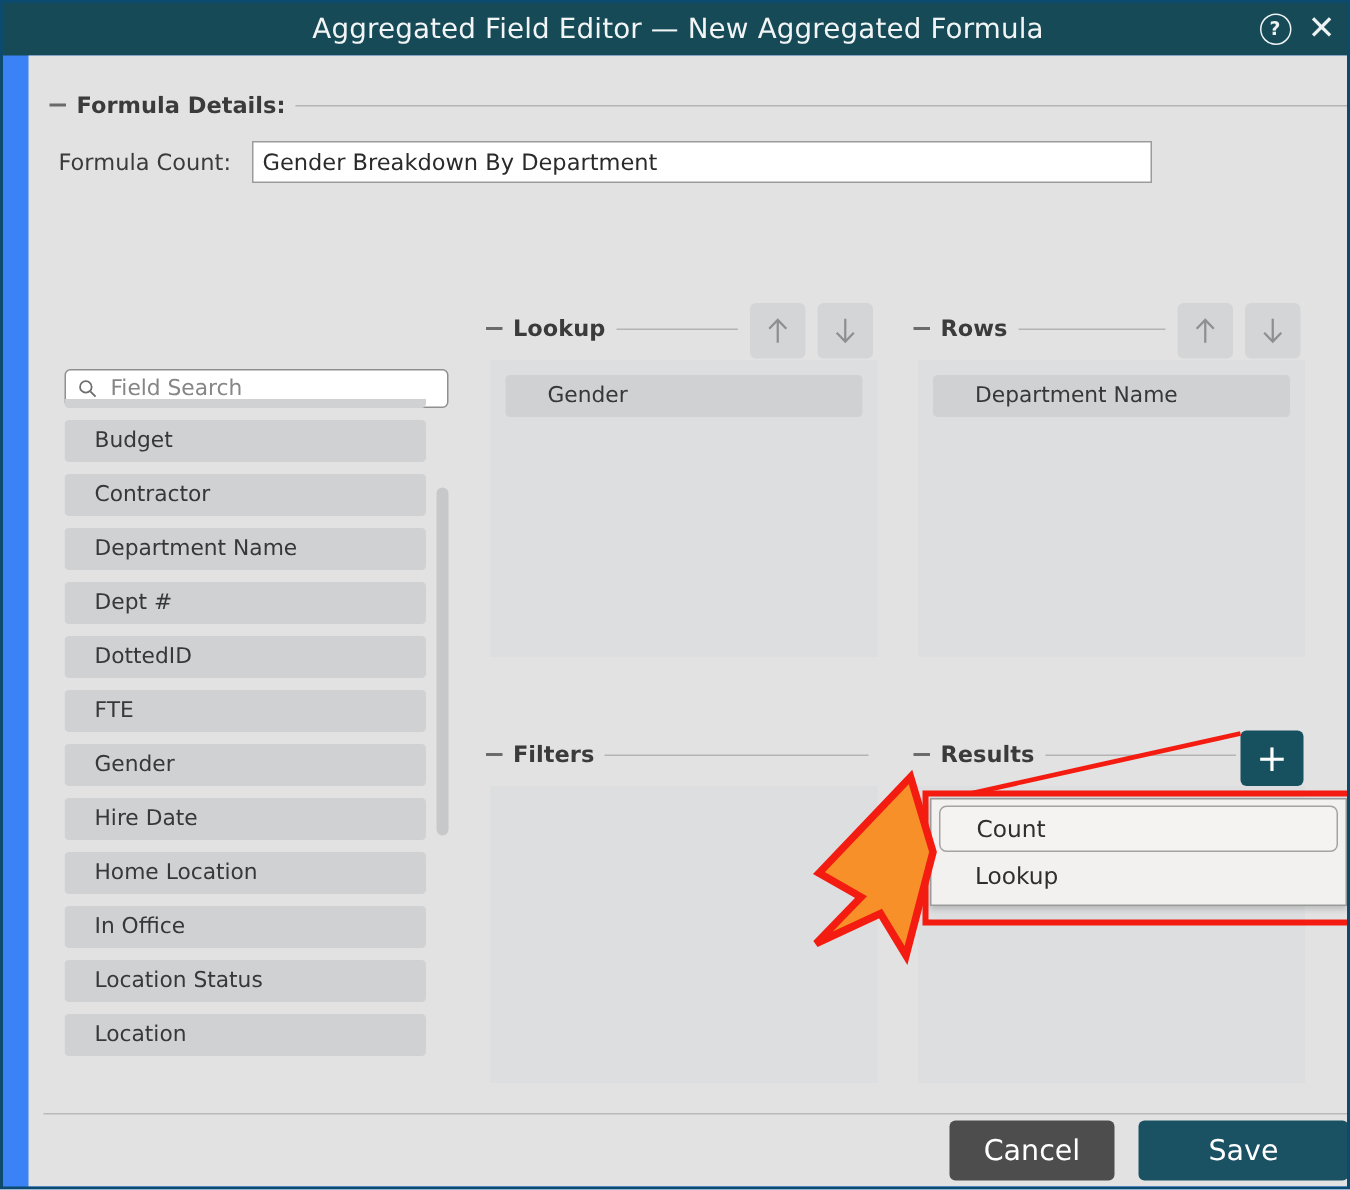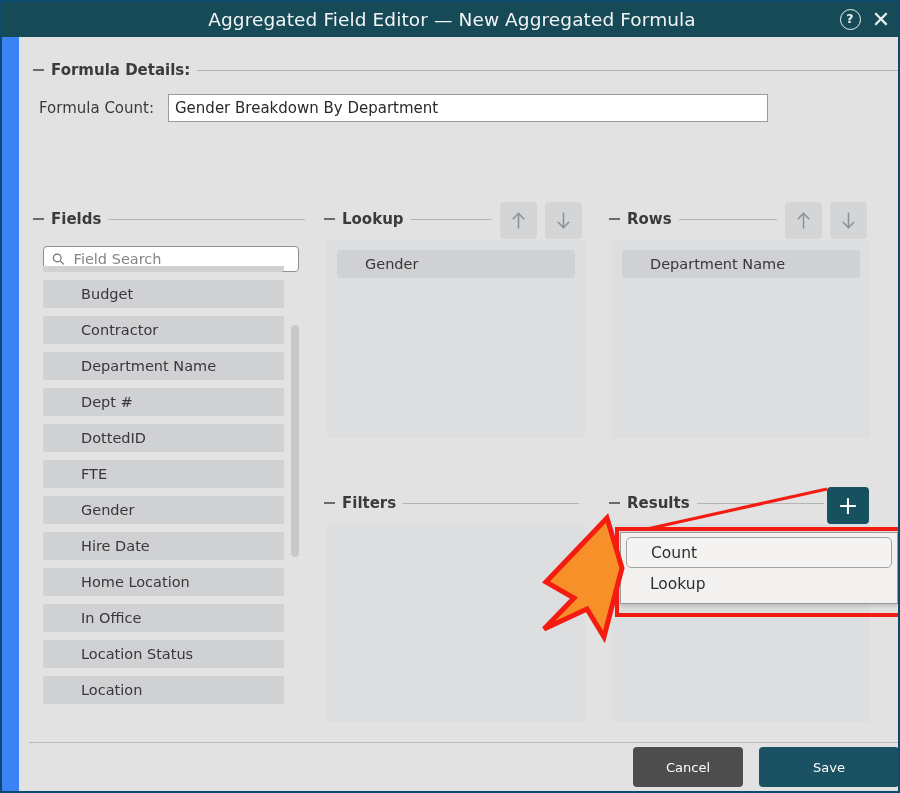--- a/index.html
+++ b/index.html
@@ -192,21 +192,21 @@
     overflow: hidden;
   }
   .fields-scroller {
     position: absolute;
     left: 0;
     top: -22px;
     width: 241px;
   }
   .fields-scroller .chip {
     width: 241px;
-    padding-left: 38px;
+    padding-left: 20px;
     margin-bottom: 8px;
   }
   .fields-scrollbar-track {
     position: absolute;
     left: 272px;
     top: 245px;
     width: 8px;
     height: 460px;
     background: transparent;
   }
@@ -352,21 +352,21 @@
     padding-right: 16px;
     box-sizing: border-box;
   }
   .btn {
     height: 40px;
     min-width: 110px;
     border-radius: 4px;
     display: flex;
     align-items: center;
     justify-content: center;
-    font-size: 13px;
+    font-size: 19px;
     color: #ffffff;
     cursor: pointer;
     padding: 0 20px;
     box-sizing: border-box;
   }
   .btn-cancel { background: #4d4d4d; }
   .btn-save   { background: #1b5263; min-width: 140px; }
 </style>
 </head>
 <body>
@@ -391,25 +391,20 @@
       <span class="group-minus"></span>
       <span class="group-title">Formula Details:</span>
       <span class="group-rule"></span>
     </div>
 
     <div class="formula-row">
       <span class="formula-label">Formula Count:</span>
       <input class="formula-input" type="text" value="Gender Breakdown By Department" style="">
     </div>
 
-    <div class="group-head" id="fields-head">
-      <span class="group-minus"></span>
-      <span class="group-title">Fields</span>
-      <span class="group-rule"></span>
-    </div>
 
     <div class="search-wrap">
       <svg width="14" height="14" viewBox="0 0 14 14">
         <circle cx="5.8" cy="5.8" r="4.3" fill="none" stroke="#6d6d6d" stroke-width="1.3"></circle>
         <line x1="9.1" y1="9.1" x2="13" y2="13" stroke="#6d6d6d" stroke-width="1.4"></line>
       </svg>
       <input class="search-input" type="text" placeholder="Field Search" style="">
     </div>
 
     <div class="fields-clip">

